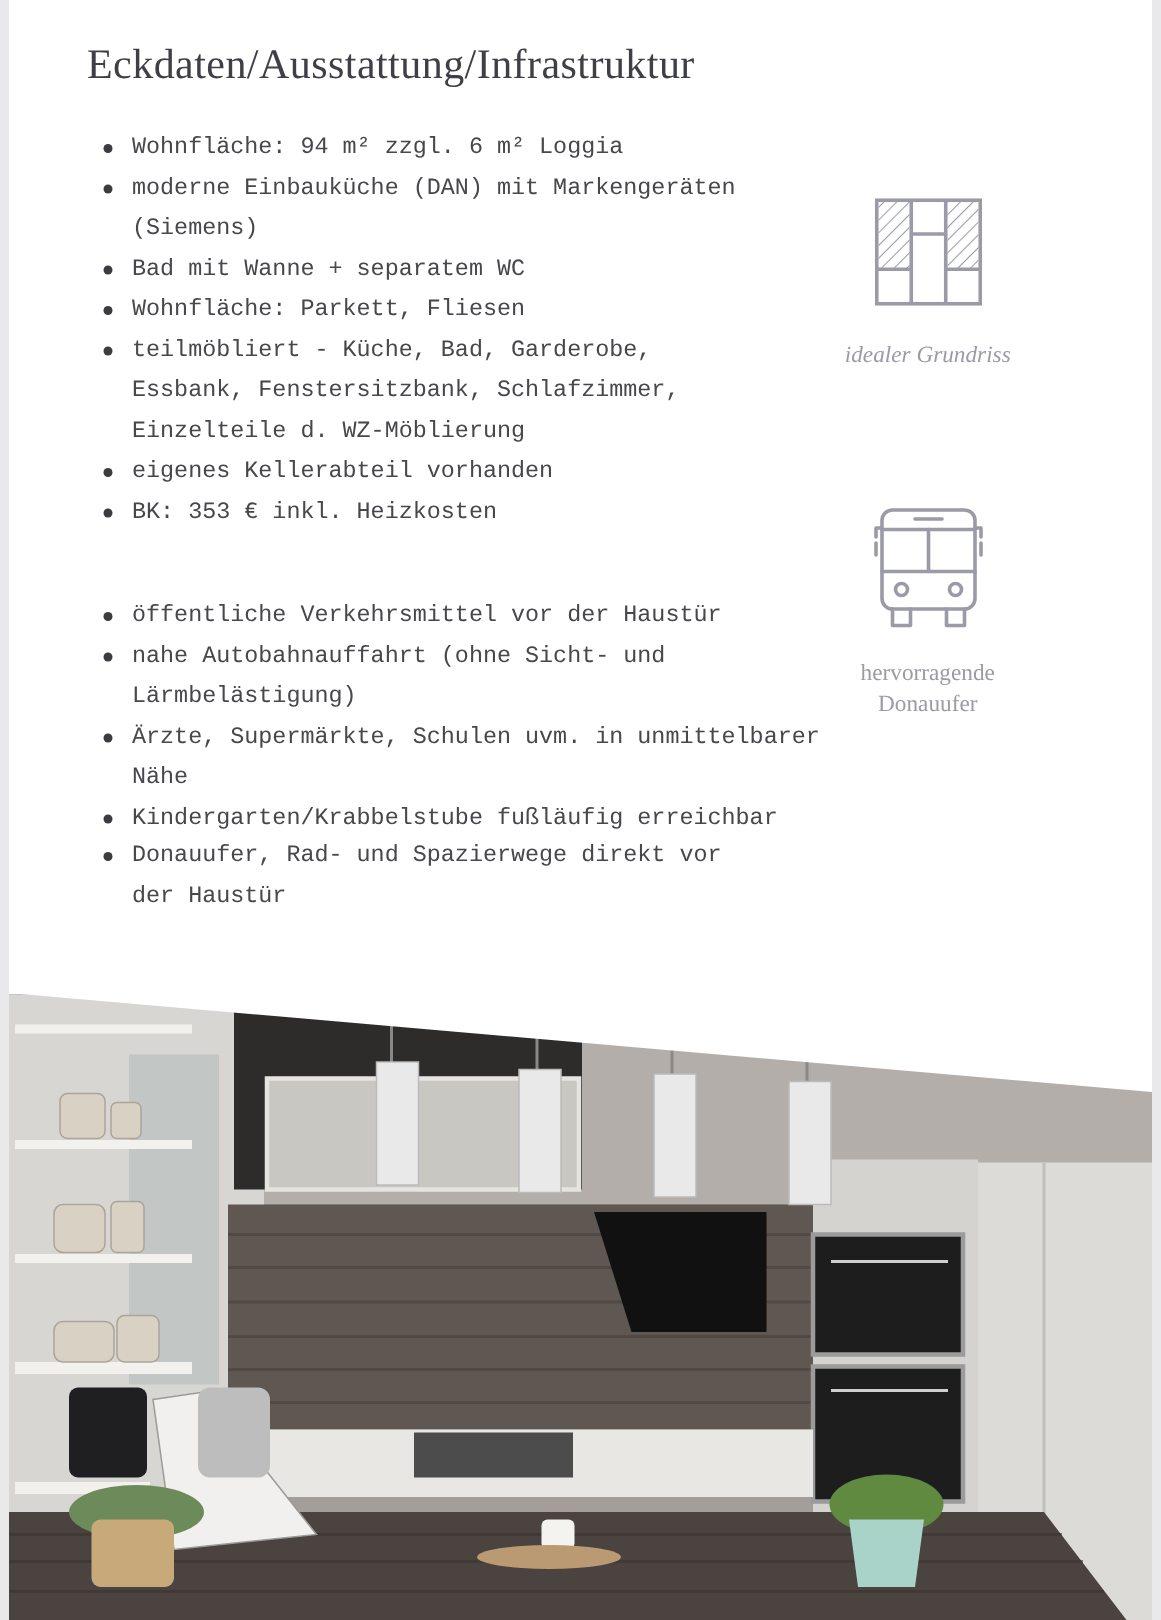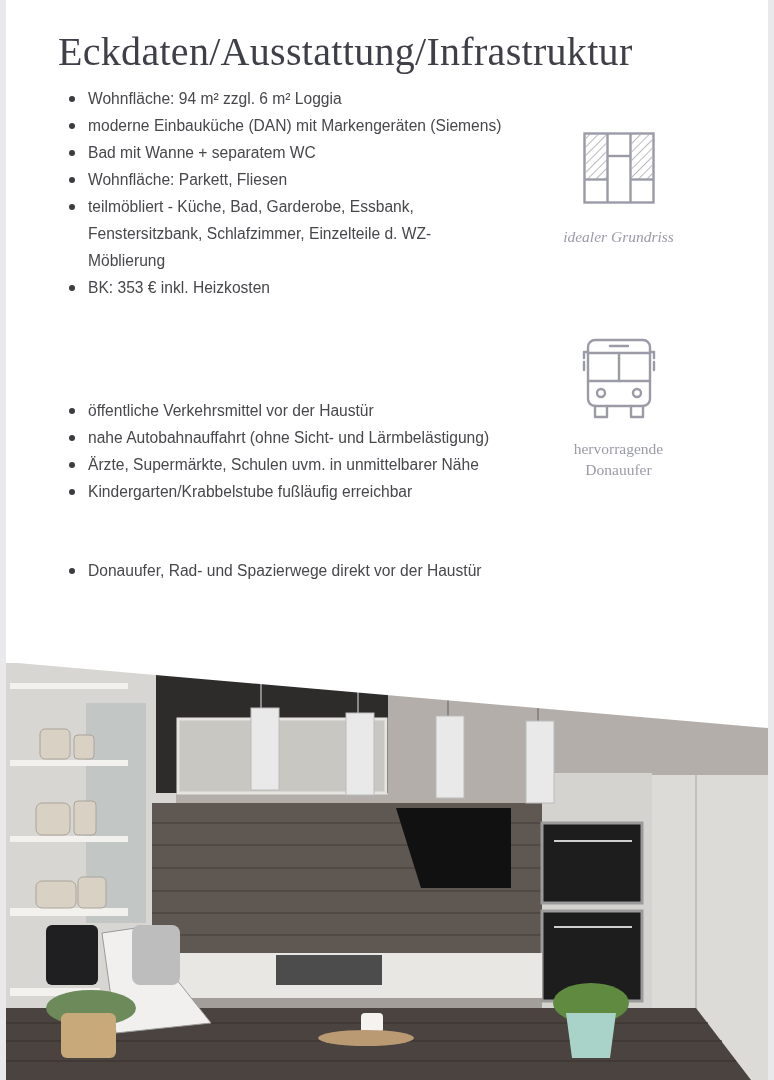--- a/index.html
+++ b/index.html
@@ -1,19 +1,19 @@
 <!DOCTYPE html>
 <html><head>
 <meta charset="utf-8">
 <style>
   html,body{margin:0;padding:0;}
   body{width:774px;height:1080px;background:#e9e9ec;overflow:hidden;position:relative;font-family:"DejaVu Sans",sans-serif;}
   .page{position:absolute;left:6px;top:0;width:762px;height:1080px;background:#ffffff;overflow:hidden;}
-  .title{position:absolute;left:52px;top:28px;margin:0;font-family:"Liberation Serif","DejaVu Serif",serif;font-weight:normal;font-size:40px;letter-spacing:0.3px;color:#3f3f48;white-space:nowrap;}
-  .list{position:absolute;left:60px;margin:0;padding:0;list-style:none;color:#47474c;font-family:Liberation Sans, sans-serif;font-size:15.6px;line-height:27px;}
+  .title{position:absolute;left:52px;top:28px;margin:0;font-family:"Liberation Serif","DejaVu Serif",serif;font-weight:normal;font-size:28px;letter-spacing:0.3px;color:#3f3f48;white-space:nowrap;}
+  .list{position:absolute;left:60px;margin:0;padding:0;list-style:none;color:#47474c;font-family:Liberation Mono, monospace;font-size:15.6px;line-height:27px;}
   .list li{position:relative;padding-left:22px;}
   .list li::before{content:"";position:absolute;left:3px;top:11px;width:6px;height:6px;border-radius:50%;background:#3c3c40;}
   .l1{top:85px;width:440px;}
   .l2{top:397px;width:490px;}
   .l3{top:557px;width:440px;}
   .feat{position:absolute;text-align:center;color:#9a9ba6;font-family:"Liberation Serif","DejaVu Serif",serif;font-size:15.5px;line-height:21px;}
   .feat svg{display:block;margin:0 auto;}
   .f1{left:520px;top:132px;width:185px;font-style:italic;}
   .f2{left:520px;top:336px;width:185px;}
   .f3{left:520px;top:560px;width:185px;}
@@ -27,20 +27,21 @@
 <div class="page">
 
   <h1 class="title">Eckdaten/Ausstattung/Infrastruktur</h1>
 
   <ul class="list l1">
     <li>Wohnfläche: 94 m² zzgl. 6 m² Loggia</li>
     <li>moderne Einbauküche (DAN) mit Markengeräten (Siemens)</li>
     <li>Bad mit Wanne + separatem WC</li>
     <li>Wohnfläche: Parkett, Fliesen</li>
     <li>teilmöbliert - Küche, Bad, Garderobe, Essbank, Fenstersitzbank, Schlafzimmer, Einzelteile d. WZ-Möblierung</li>
+    <li>eigenes Kellerabteil vorhanden</li>
     <li>BK: 353 € inkl. Heizkosten</li>
   </ul>
 
   <ul class="list l2">
     <li>öffentliche Verkehrsmittel vor der Haustür</li>
     <li>nahe Autobahnauffahrt (ohne Sicht- und Lärmbelästigung)</li>
     <li>Ärzte, Supermärkte, Schulen uvm. in unmittelbarer Nähe</li>
     <li>Kindergarten/Krabbelstube fußläufig erreichbar</li>
   </ul>
 

